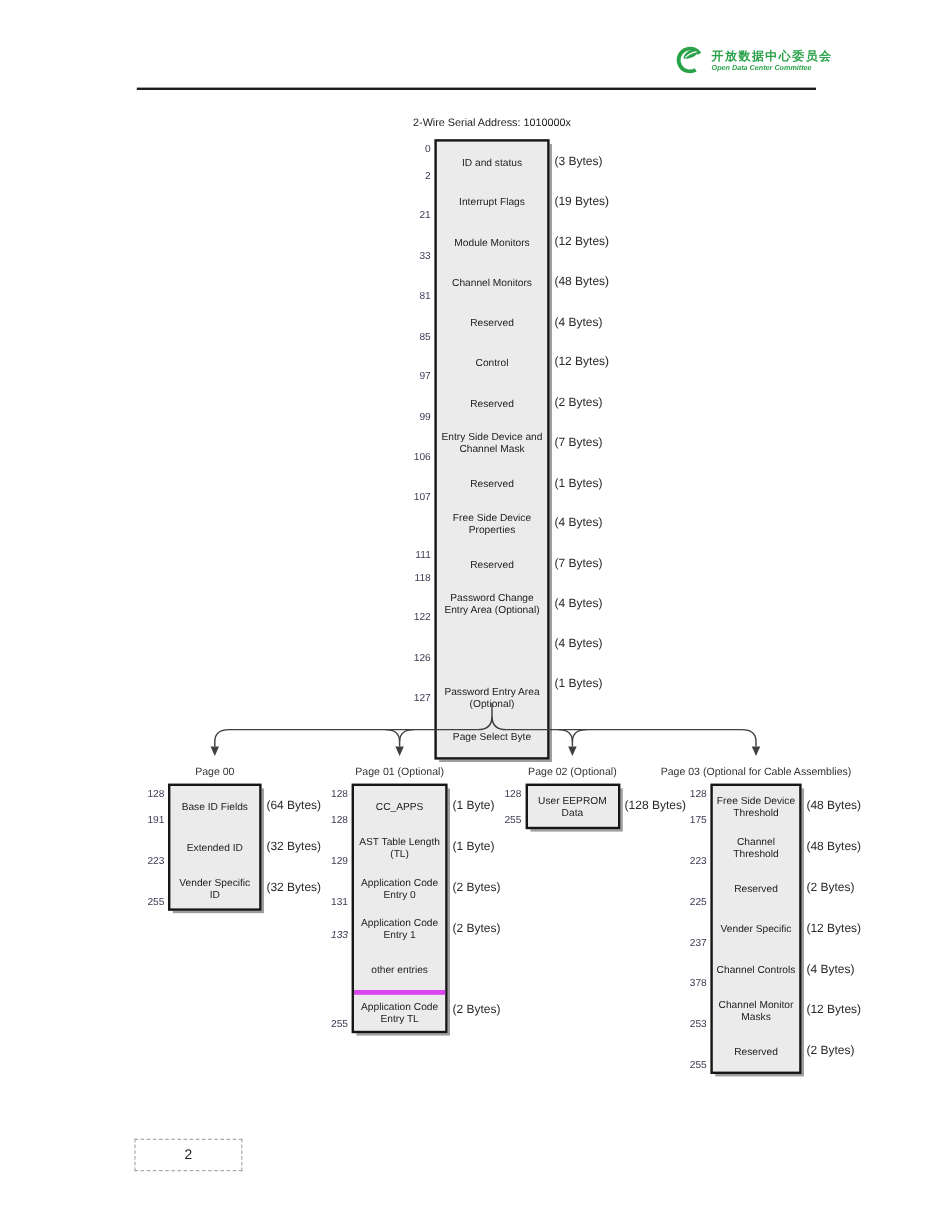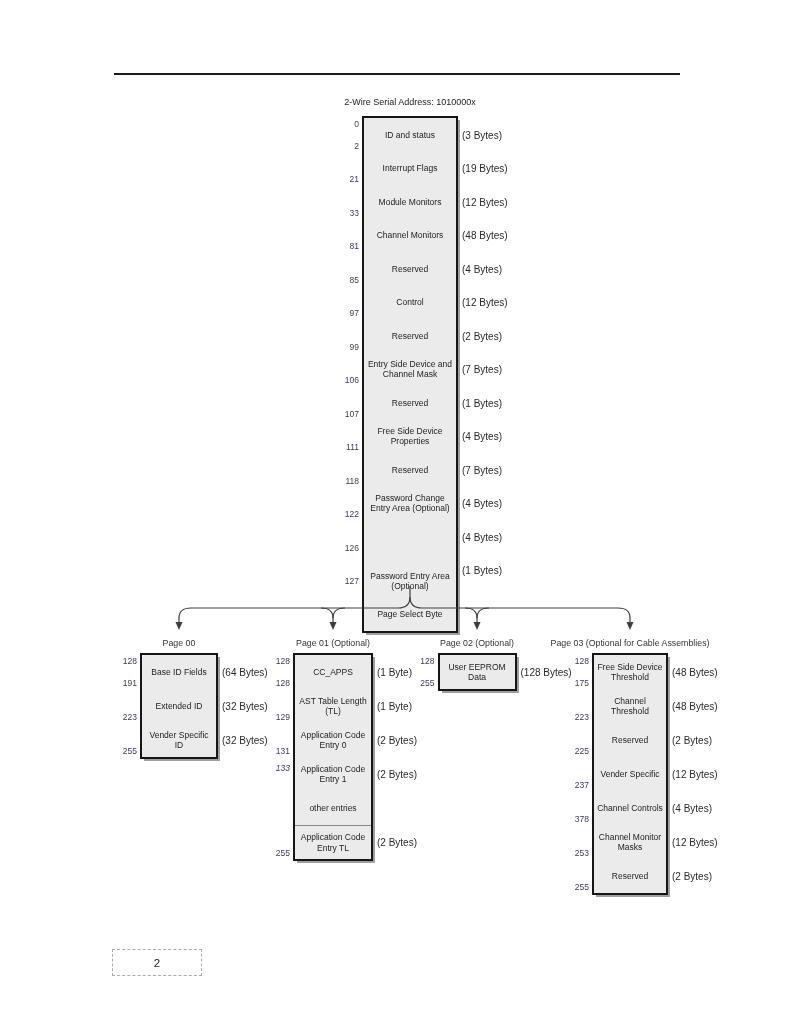--- a/index.html
+++ b/index.html
@@ -11,37 +11,46 @@
   .header-rule{position:absolute;left:114px;top:73px;width:566px;border-top:2px solid #1c1c1c;}
   .logo{position:absolute;left:562px;top:35px;width:130px;height:34px;}
   .logo-icon{position:absolute;left:0;top:2px;}
   .logo-cn{position:absolute;left:31px;top:5px;font-size:10px;font-weight:bold;color:#2aa24a;letter-spacing:1.2px;white-space:nowrap;}
   .logo-en{position:absolute;left:31px;top:19px;font-size:6px;font-style:italic;font-weight:bold;color:#2aa24a;white-space:nowrap;}
 
   
   .serial-label{position:absolute;left:410px;top:97px;transform:translateX(-50%);font-size:9px;color:#222;white-space:nowrap;}
   .memmap{position:absolute;background:#ebebeb;border:2px solid #161616;box-shadow:3px 3px 0 -1px #9f9f9f;box-sizing:border-box;}
   .mm-row{display:flex;align-items:center;justify-content:center;text-align:center;box-sizing:border-box;padding:0 3px;}
-  .mm-row + .mm-row{border-top:1px solid #d946ef;}
+  .mm-row + .mm-row{border-top:4px solid #d946ef;}
   .mm-label{font-size:8.5px;line-height:1.2;color:#1c1c1c;}
   .mm-offset{position:absolute;right:calc(100% + 5px);transform:translateY(-50%);font-size:8.5px;color:#3c3c54;white-space:nowrap;}
   .mm-bytes{position:absolute;left:calc(100% + 6px);transform:translateY(-50%);font-size:10px;color:#2a2a2a;white-space:nowrap;}
   .pg-title{position:absolute;transform:translateX(-50%);font-size:8.8px;color:#333;white-space:nowrap;}
   #branch-svg{position:absolute;left:0;top:0;pointer-events:none;}
 
   
   .page-num-box{position:absolute;left:112px;top:949px;width:88px;height:25px;border:1px dashed #ababab;display:flex;align-items:center;justify-content:center;}
   .page-num{font-size:11.5px;color:#1c1c1c;}
 </style>
 </head>
 <body>
 
 <div class="page">
 
   <div class="header-rule"></div>
+  <div class="logo">
+    <svg class="logo-icon" width="26" height="26" viewBox="0 0 26 26">
+      <circle cx="13" cy="13" r="9.5" fill="none" stroke="#2aa24a" stroke-width="3.2" stroke-dasharray="44 16" transform="rotate(60 13 13)"></circle>
+      <path d="M7.5 11.5 C9 4.5, 16.5 3.5, 20 6 C18 10.5, 11.5 13, 7.5 11.5 Z" fill="#2aa24a"></path>
+      <path d="M9 11 C12 8, 15 6.5, 18.5 6.2" fill="none" stroke="#ffffff" stroke-width="0.9"></path>
+    </svg>
+    <div class="logo-cn">开放数据中心委员会</div>
+    <div class="logo-en">Open Data Center Committee</div>
+  </div>
 
   <div class="serial-label">2-Wire Serial Address: 1010000x</div>
   <div id="maps">
       <div class="memmap" style="left: 362px; top: 116px; width: 96px;">
         <span class="mm-offset" style="top: 6px;">0</span>
         <div class="mm-row" style="height: 33.5px;">
           <span class="mm-label">ID and status</span>
         </div>
         <span class="mm-offset" style="top: 27.5px;">2</span>
         <span class="mm-bytes" style="top: 16.75px;">(3 Bytes)</span>
@@ -81,21 +90,21 @@
         <span class="mm-offset" style="top: 262px;">106</span>
         <span class="mm-bytes" style="top: 251.25px;">(7 Bytes)</span>
         <div class="mm-row" style="height: 33.5px;">
           <span class="mm-label">Reserved</span>
         </div>
         <span class="mm-offset" style="top: 295.5px;">107</span>
         <span class="mm-bytes" style="top: 284.75px;">(1 Bytes)</span>
         <div class="mm-row" style="height: 33.5px;">
           <span class="mm-label">Free Side Device Properties</span>
         </div>
-        <span class="mm-offset" style="top: 329px;">111</span>
+        <span class="mm-offset" style="top: 344px;">111</span>
         <span class="mm-bytes" style="top: 318.25px;">(4 Bytes)</span>
         <div class="mm-row" style="height: 33.5px;">
           <span class="mm-label">Reserved</span>
         </div>
         <span class="mm-offset" style="top: 362.5px;">118</span>
         <span class="mm-bytes" style="top: 351.75px;">(7 Bytes)</span>
         <div class="mm-row" style="height: 33.5px;">
           <span class="mm-label">Password Change Entry Area (Optional)</span>
         </div>
         <span class="mm-offset" style="top: 396px;">122</span>
@@ -144,21 +153,21 @@
         <span class="mm-offset" style="top: 62px;">129</span>
         <span class="mm-bytes" style="top: 51px;">(1 Byte)</span>
         <div class="mm-row" style="height: 34px;">
           <span class="mm-label">Application Code Entry 0</span>
         </div>
         <span class="mm-offset" style="top: 96px;">131</span>
         <span class="mm-bytes" style="top: 85px;">(2 Bytes)</span>
         <div class="mm-row" style="height: 34px;">
           <span class="mm-label">Application Code Entry 1</span>
         </div>
-        <span class="mm-offset" style="top: 113px; font-style: italic;">133</span>
+        <span class="mm-offset" style="top: 124px; font-style: italic;">133</span>
         <span class="mm-bytes" style="top: 119px;">(2 Bytes)</span>
         <div class="mm-row" style="height: 34px;">
           <span class="mm-label">other entries</span>
         </div>
         <div class="mm-row" style="height: 34px;">
           <span class="mm-label">Application Code Entry TL</span>
         </div>
         <span class="mm-offset" style="top: 198px;">255</span>
         <span class="mm-bytes" style="top: 187px;">(2 Bytes)</span>
       </div>

